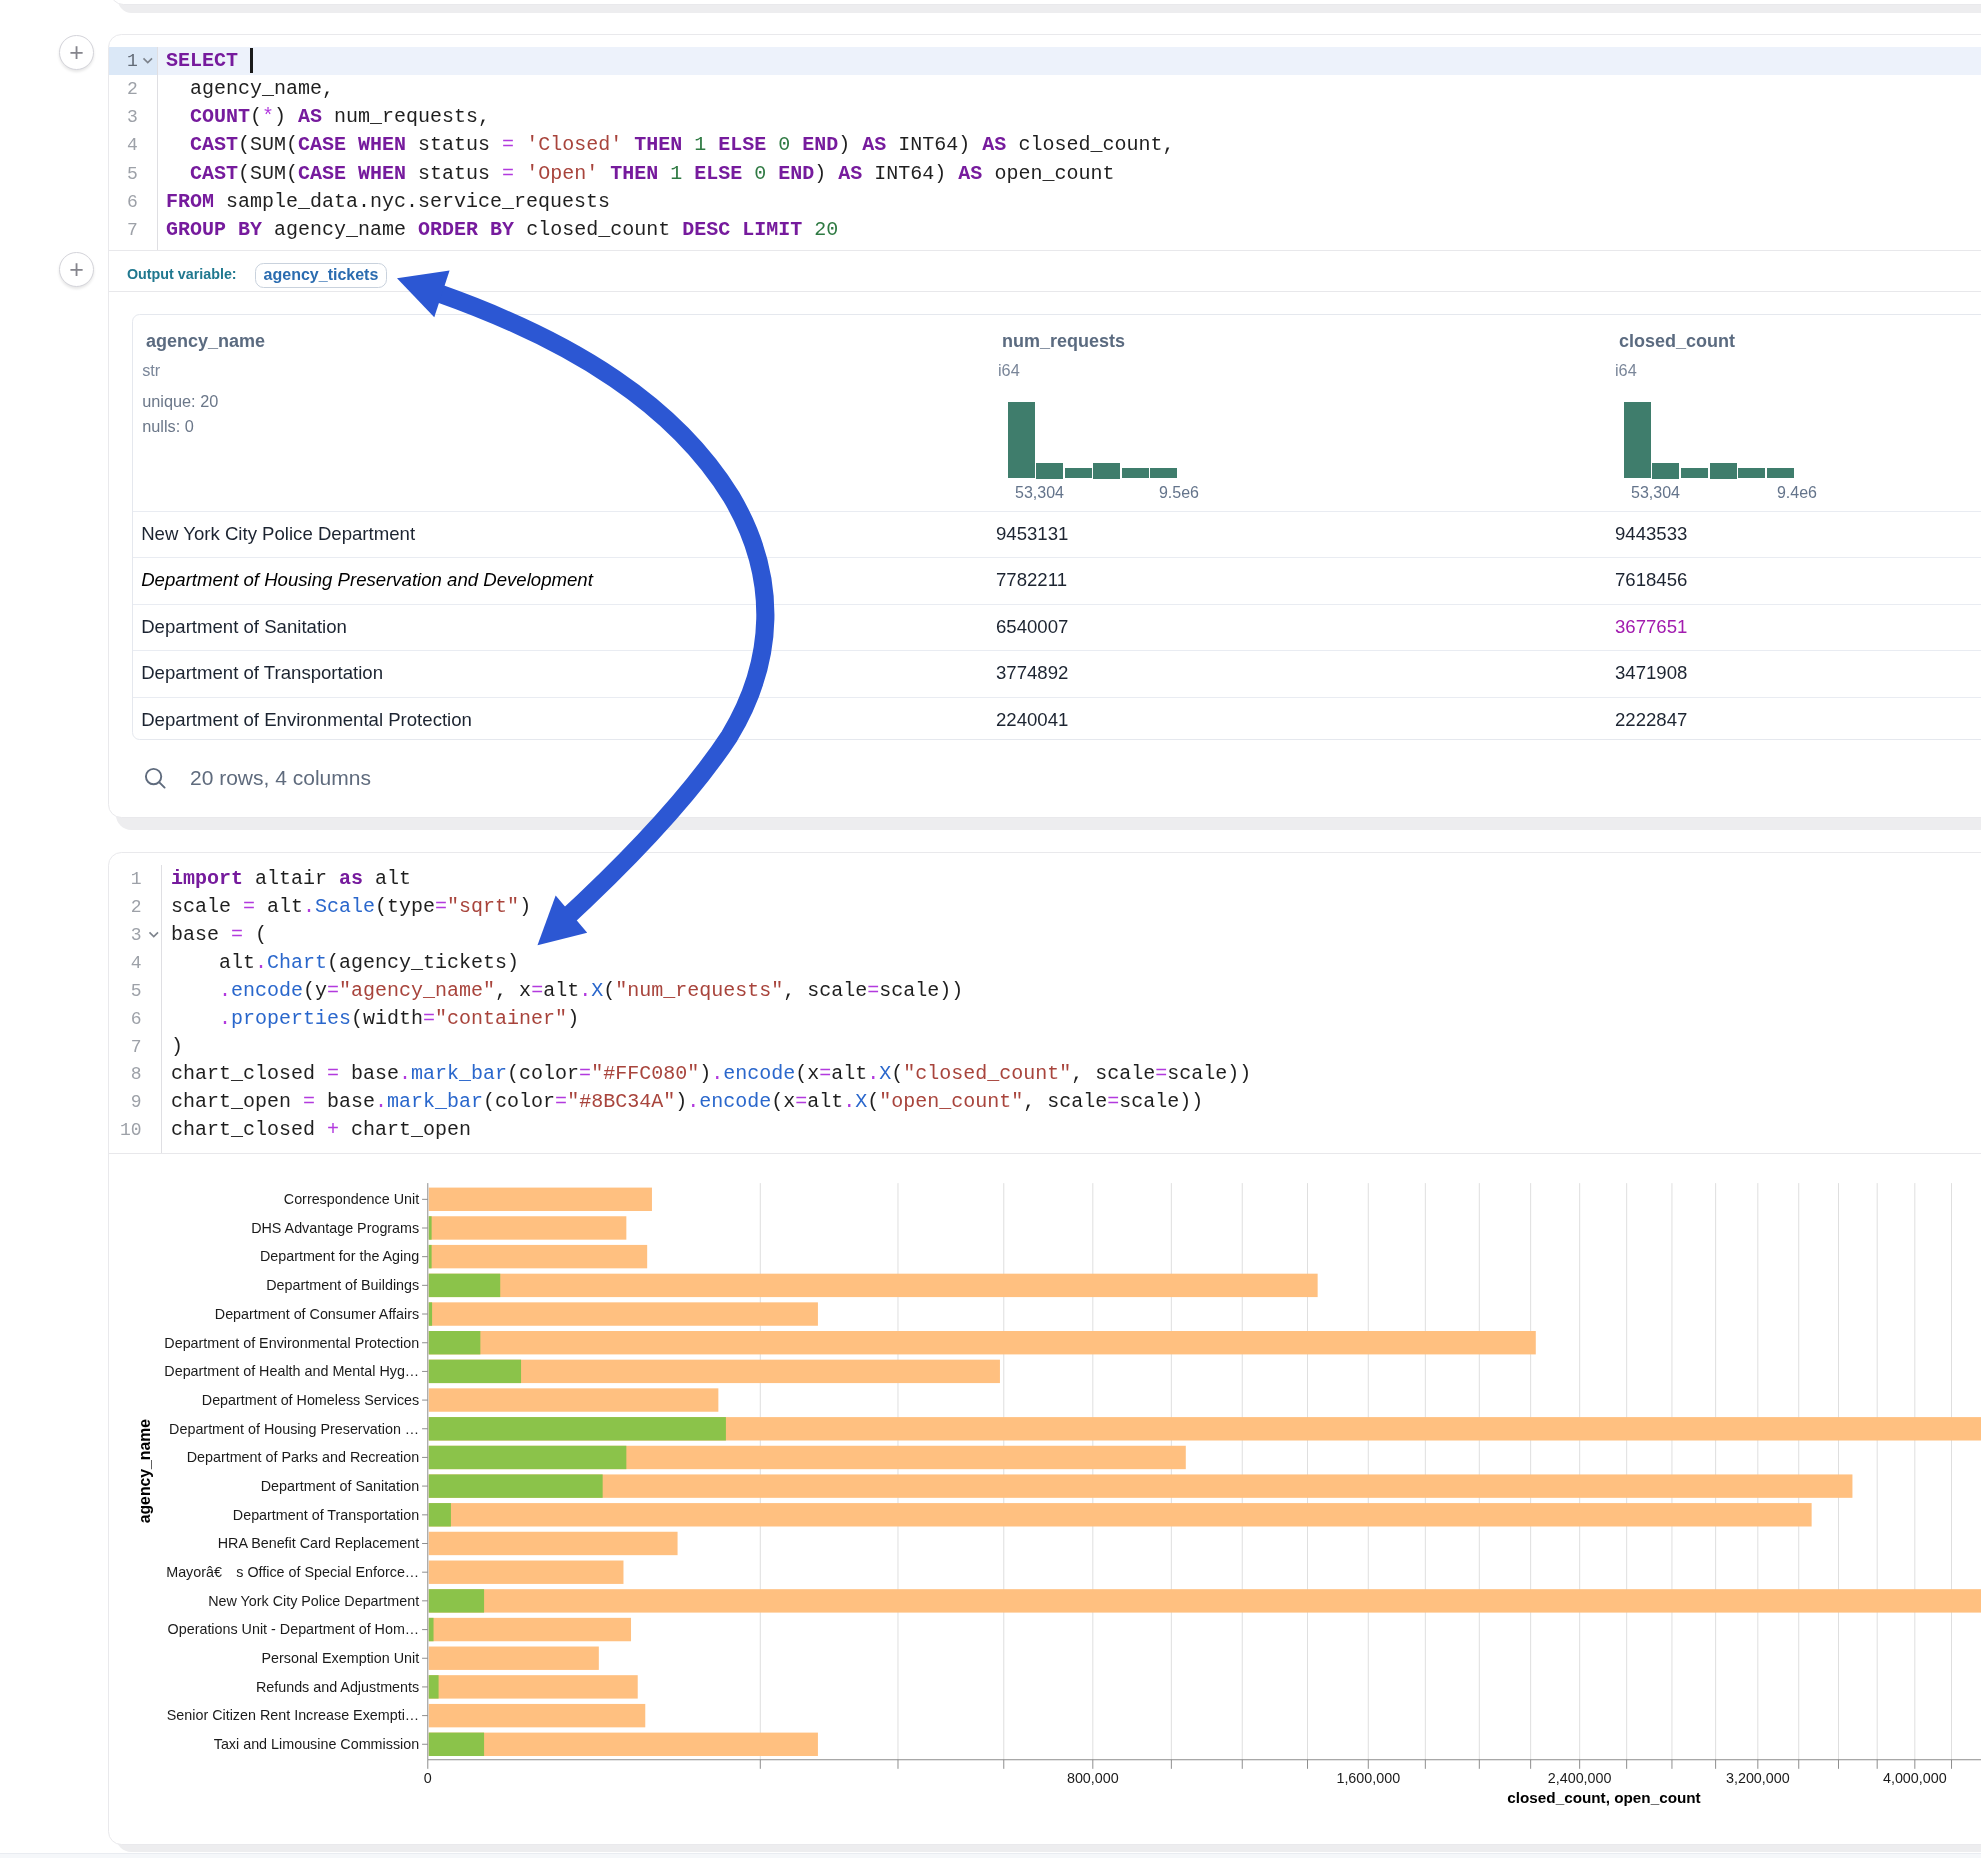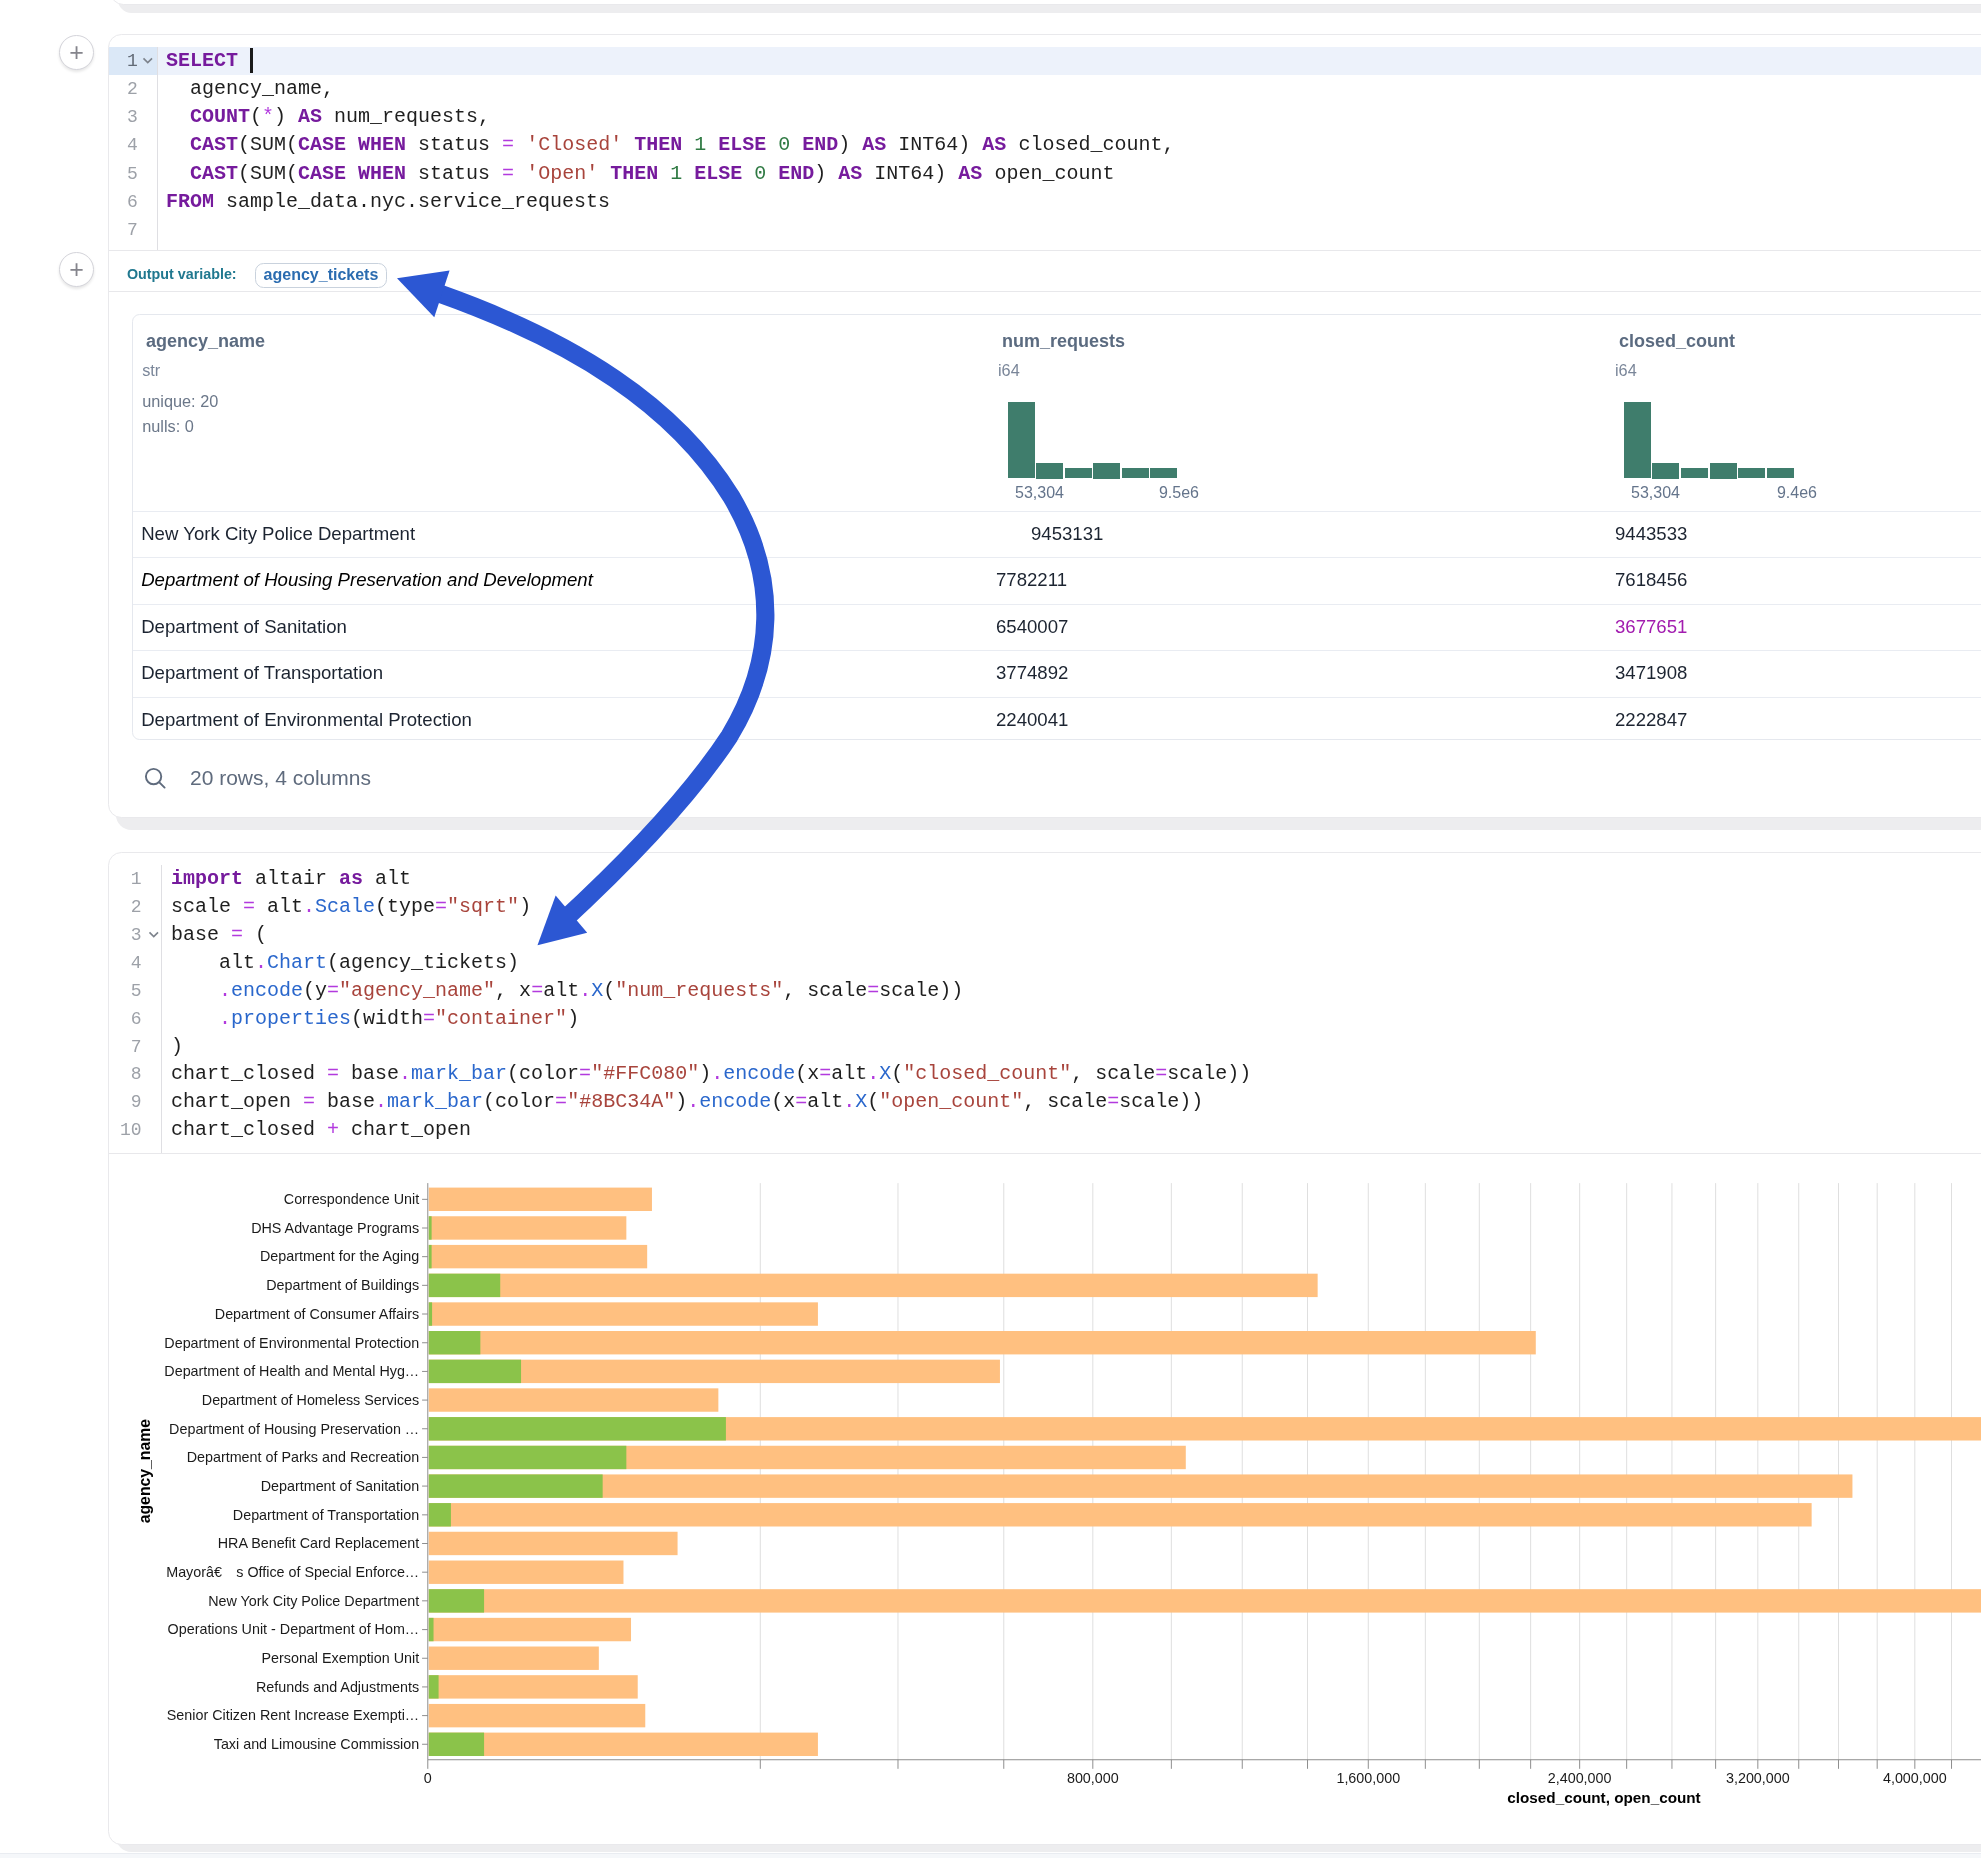--- a/index.html
+++ b/index.html
@@ -39,20 +39,21 @@
 <div class="gnum" style="left:-3.8px; top:181px; line-height:28px; color:#9da1a8;">7</div>
   <svg style="position:absolute; left:33px; top:22px;" width="11.5" height="7.6" viewBox="0 0 12 8">
       <polyline points="1.5,1.5 6,6 10.5,1.5" stroke="#7d838c" stroke-width="1.7" fill="none"></polyline>
     </svg>
 <div class="cl code" style="left:57px; top:11.8px;"><span class="kw">SELECT</span> </div>
 <div class="cl code" style="left:57px; top:40px;">  agency_name,</div>
 <div class="cl code" style="left:57px; top:68px;">  <span class="kw">COUNT</span>(<span class="op">*</span>) <span class="kw">AS</span> num_requests,</div>
 <div class="cl code" style="left:57px; top:96px;">  <span class="kw">CAST</span>(SUM(<span class="kw">CASE</span> <span class="kw">WHEN</span> status <span class="op">=</span> <span class="st">'Closed'</span> <span class="kw">THEN</span> <span class="nu">1</span> <span class="kw">ELSE</span> <span class="nu">0</span> <span class="kw">END</span>) <span class="kw">AS</span> INT64) <span class="kw">AS</span> closed_count,</div>
 <div class="cl code" style="left:57px; top:125px;">  <span class="kw">CAST</span>(SUM(<span class="kw">CASE</span> <span class="kw">WHEN</span> status <span class="op">=</span> <span class="st">'Open'</span> <span class="kw">THEN</span> <span class="nu">1</span> <span class="kw">ELSE</span> <span class="nu">0</span> <span class="kw">END</span>) <span class="kw">AS</span> INT64) <span class="kw">AS</span> open_count</div>
 <div class="cl code" style="left:57px; top:153px;"><span class="kw">FROM</span> sample_data.nyc.service_requests</div>
+<div class="cl code" style="left:57px; top:181px;"><span class="kw">GROUP</span> <span class="kw">BY</span> agency_name <span class="kw">ORDER</span> <span class="kw">BY</span> closed_count <span class="kw">DESC</span> <span class="kw">LIMIT</span> <span class="nu">20</span></div>
   <div style="position:absolute; left:141px; top:13.4px; width:2.9px; height:25px; background:#1a1a1a;"></div>
   <div style="position:absolute; left:0; top:215px; width:100%; height:1px; background:#e8e8eb;"></div>
   <div style="position:absolute; left:18px; top:223px; height:32.5px; font-size:14.3px; font-weight:bold; color:#20788f; line-height:32.5px;">Output variable:</div>
   <div style="position:absolute; left:146px; top:228px; width:132px; height:24.5px; border:1.4px solid #c9d2dd; border-radius:8.6px; overflow:hidden; font-size:16px; font-weight:bold; color:#2b6cb0; line-height:21.6px; padding-left:7.6px; white-space:nowrap;">agency_tickets</div>
   <div style="position:absolute; left:0; top:256px; width:100%; height:1px; background:#e8e8eb;"></div>
   <div style="position:absolute; left:23px; top:279px; width:1866px; height:426px; border:1px solid #e5e8ee; border-radius:7.6px; overflow:hidden;">
 <div style="position:absolute; left:13px; top:16px; font-size:18px; font-weight:bold; color:#5b6b80;">agency_name</div>
 <div style="position:absolute; left:9.2px; top:46px; font-size:16.3px; color:#7a8699;">str</div>
 <div style="position:absolute; left:9.2px; top:74px; font-size:16.3px; line-height:25px; color:#6b7789;">unique: 20<br>nulls: 0</div>
 <div style="position:absolute; left:869px; top:16px; font-size:18px; font-weight:bold; color:#5b6b80;">num_requests</div>
@@ -74,21 +75,21 @@
 <div style="position:absolute; left:882px; top:169px; font-size:16px; color:#64748b;">53,304</div>
 <div style="position:absolute; left:977px; top:169px; width:89px; text-align:right; font-size:16px; color:#64748b;">9.5e6</div>
 <div style="position:absolute; left:1498px; top:169px; font-size:16px; color:#64748b;">53,304</div>
 <div style="position:absolute; left:1596px; top:169px; width:88px; text-align:right; font-size:16px; color:#64748b;">9.4e6</div>
 <div style="position:absolute; left:0; top:196px; width:100%; height:1px; background:#e9ecf2;"></div>
 <div style="position:absolute; left:0; top:242px; width:100%; height:1px; background:#e9ecf2;"></div>
 <div style="position:absolute; left:0; top:289px; width:100%; height:1px; background:#e9ecf2;"></div>
 <div style="position:absolute; left:0; top:335px; width:100%; height:1px; background:#e9ecf2;"></div>
 <div style="position:absolute; left:0; top:382px; width:100%; height:1px; background:#e9ecf2;"></div>
 <div style="position:absolute; left:8.2px; top:208px; font-size:18.6px; color:#1c2431;">New York City Police Department</div>
-<div style="position:absolute; left:898px; top:208px; font-size:18.6px; color:#1c2431;">9453131</div>
+<div style="position:absolute; left:863px; top:208px; font-size:18.6px; color:#1c2431;">9453131</div>
 <div style="position:absolute; left:1482px; top:208px; font-size:18.6px; color:#1c2431;">9443533</div>
 <div style="position:absolute; left:8.2px; top:254px; font-size:18.6px; color:#000000;font-style:italic;">Department of Housing Preservation and Development</div>
 <div style="position:absolute; left:863px; top:254px; font-size:18.6px; color:#1c2431;">7782211</div>
 <div style="position:absolute; left:1482px; top:254px; font-size:18.6px; color:#1c2431;">7618456</div>
 <div style="position:absolute; left:8.2px; top:301px; font-size:18.6px; color:#1c2431;">Department of Sanitation</div>
 <div style="position:absolute; left:863px; top:301px; font-size:18.6px; color:#1c2431;">6540007</div>
 <div style="position:absolute; left:1482px; top:301px; font-size:18.6px; color:#a21caf;">3677651</div>
 <div style="position:absolute; left:8.2px; top:347px; font-size:18.6px; color:#1c2431;">Department of Transportation</div>
 <div style="position:absolute; left:863px; top:347px; font-size:18.6px; color:#1c2431;">3774892</div>
 <div style="position:absolute; left:1482px; top:347px; font-size:18.6px; color:#1c2431;">3471908</div>

